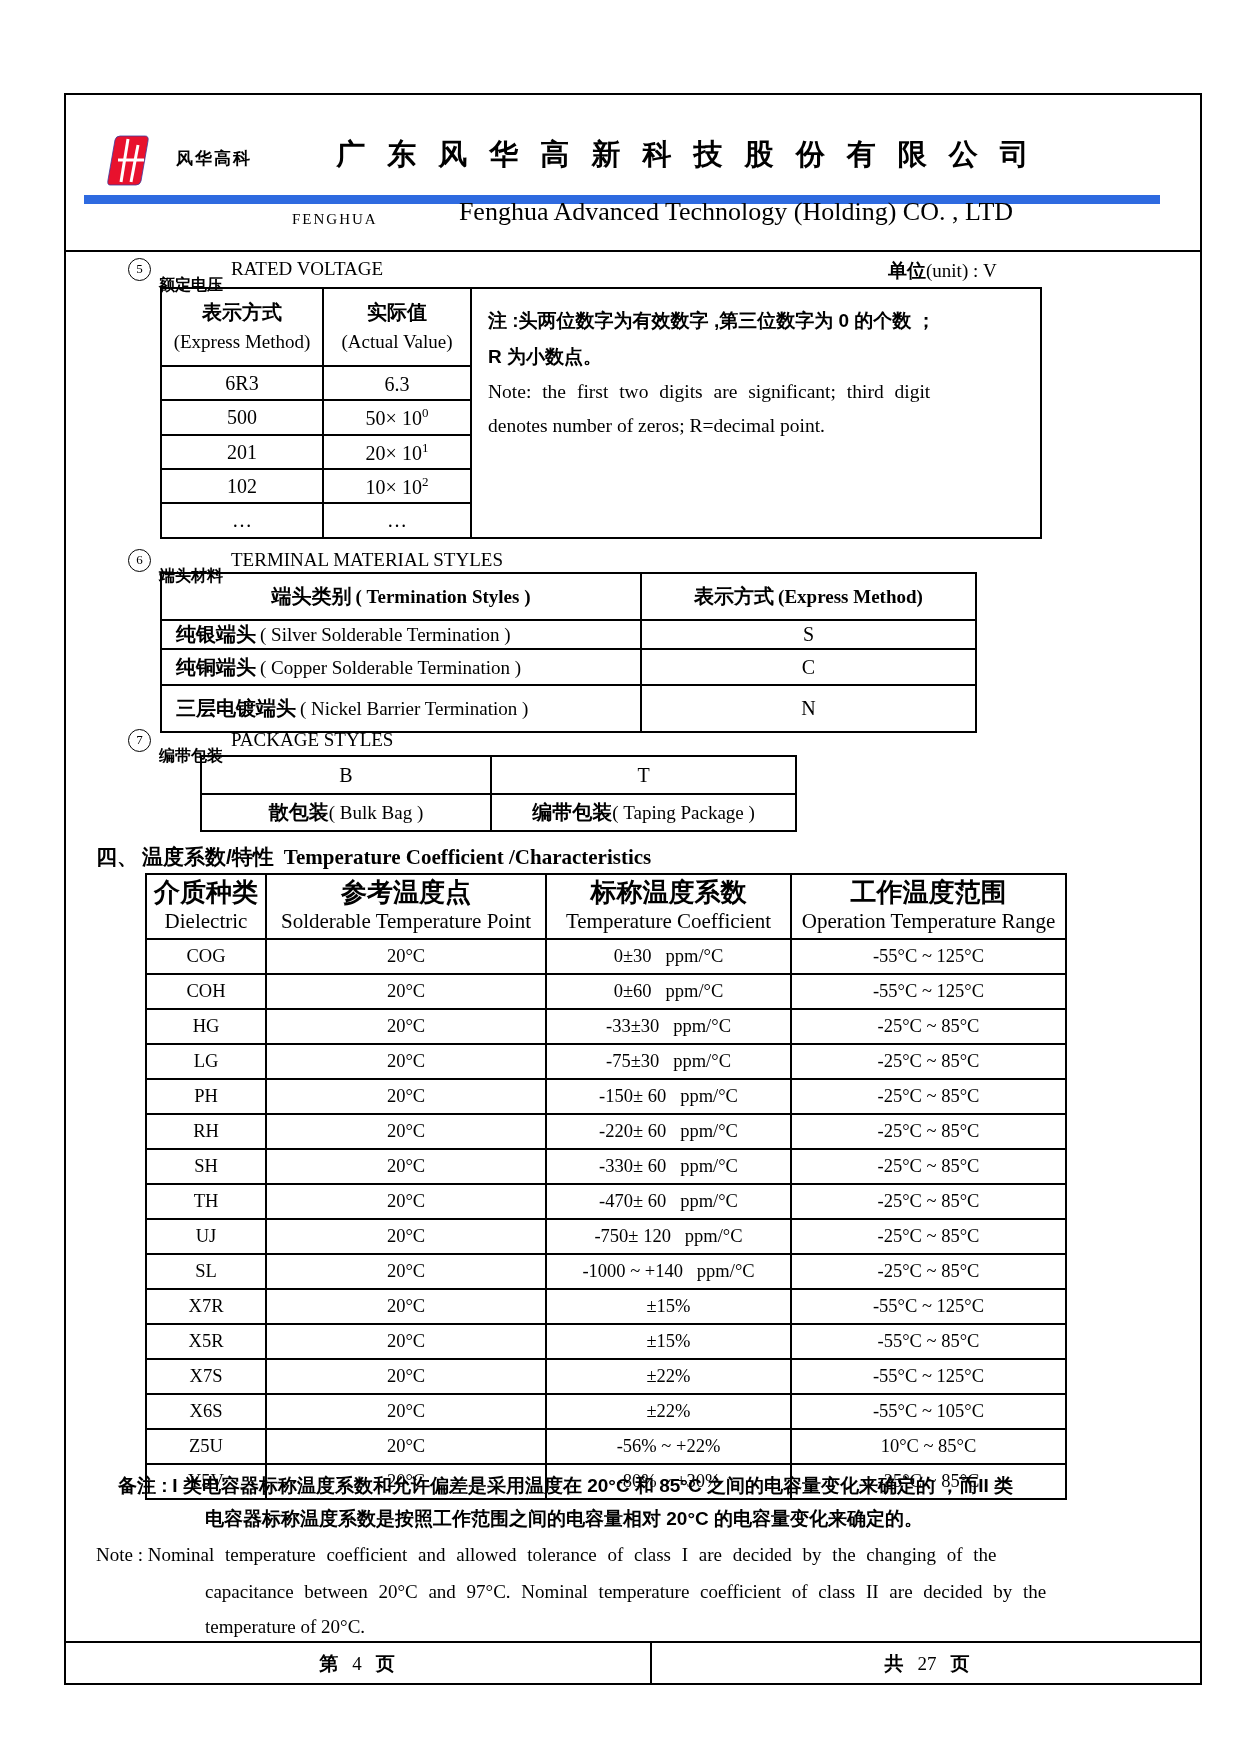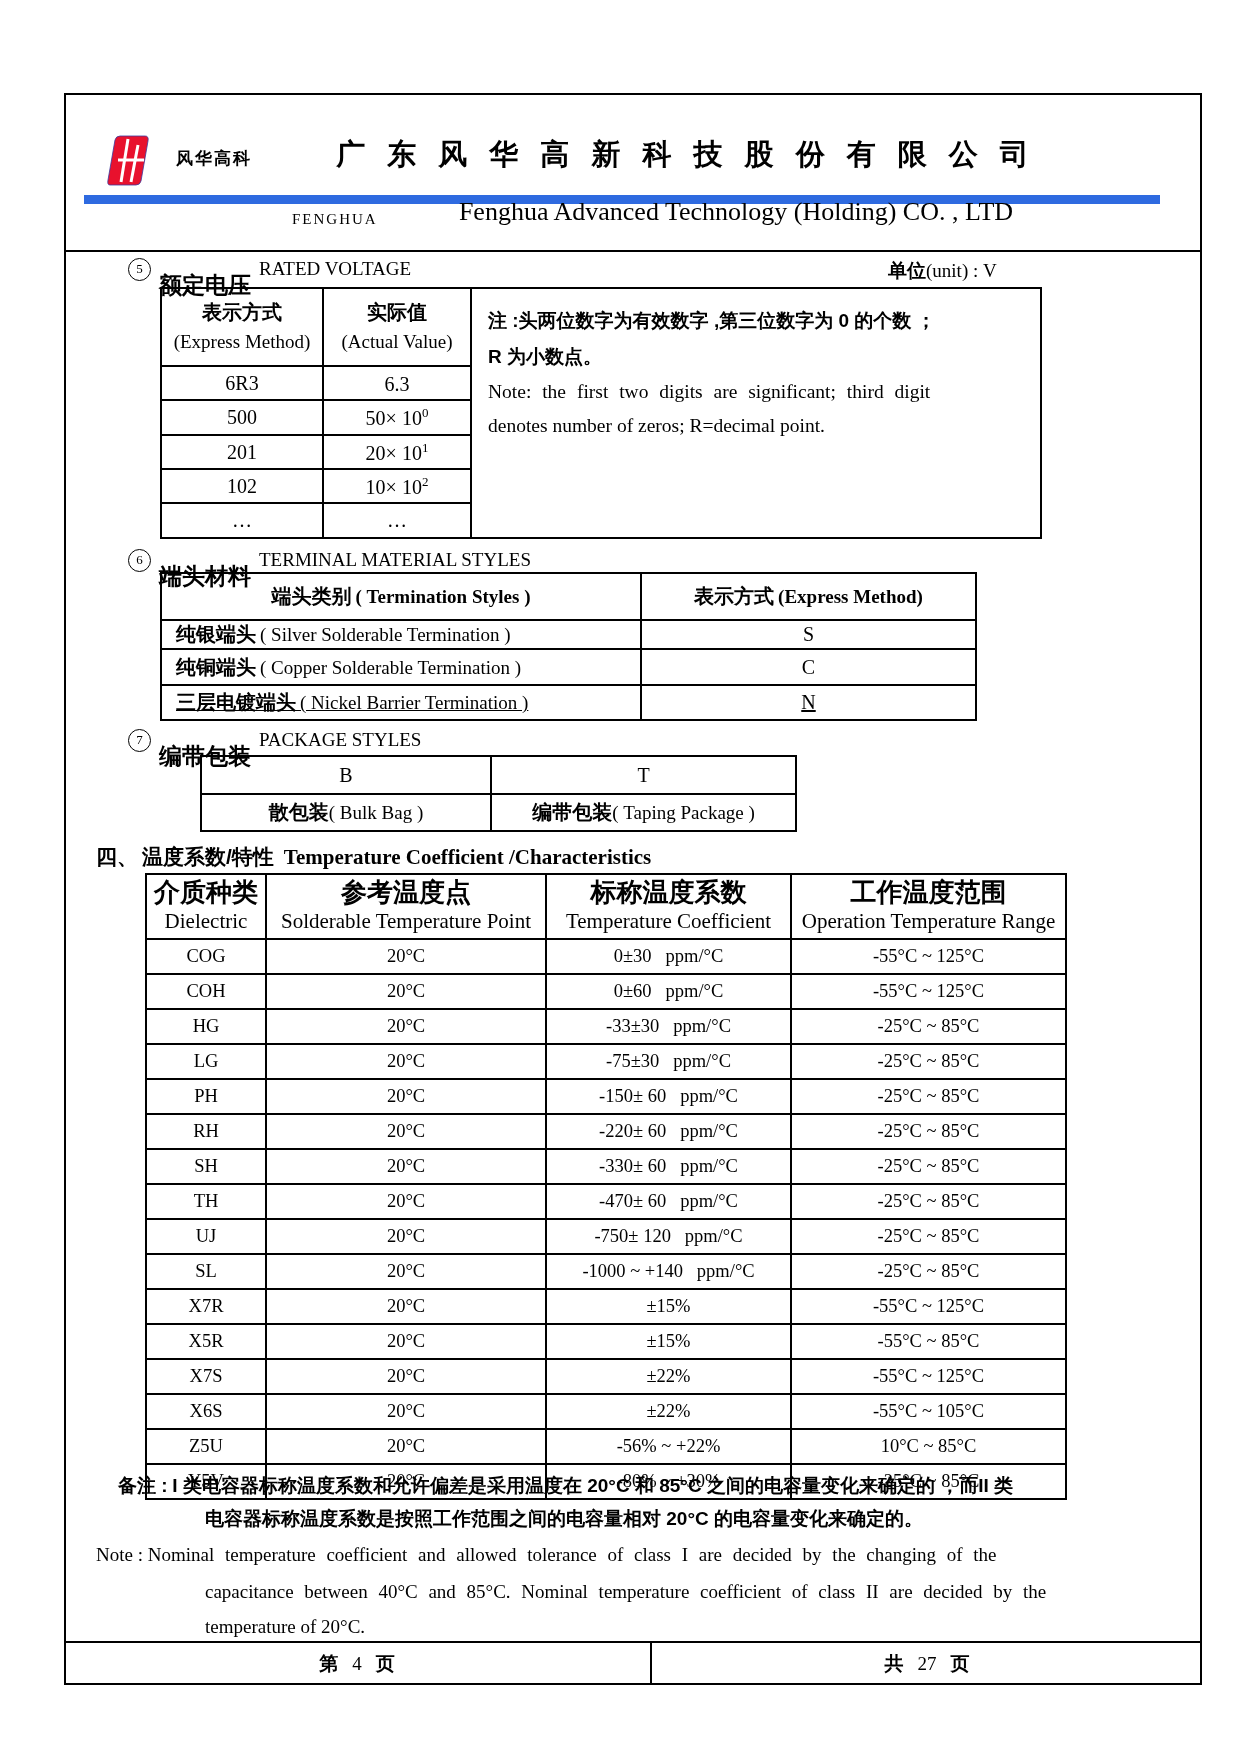--- a/index.html
+++ b/index.html
@@ -15,21 +15,21 @@
   .company-cn{left:170px;top:40px;width:900px;text-align:center;font-size:29px;letter-spacing:7px;white-space:nowrap;}
   .blue-bar{left:18px;top:100px;width:1076px;height:9px;}
   .fenghua-txt{left:226px;top:116px;font-size:15px;letter-spacing:2px;}
   .company-en{left:300px;top:102px;width:740px;text-align:center;font-size:26px;white-space:nowrap;}
   .header-rule{left:-2px;top:155px;width:1138px;border-top:2px solid #000;height:0;}
   
   .sec-title{height:26px;display:flex;align-items:center;gap:8px;white-space:nowrap;}
   .circ{display:inline-flex;width:21px;height:21px;border:1.5px solid #000;border-radius:50%;
         align-items:center;justify-content:center;font-size:13px;flex:0 0 auto;
         font-family:"Liberation Serif",serif;}
-  .t-cn{font-size:23px;margin-top:32px;}
+  .t-cn{font-size:16px;margin-top:32px;}
   .t-en{font-size:19px;}
   
   table.tbl{border-collapse:collapse;table-layout:fixed;}
   table.tbl td,table.tbl th{border:2px solid #000;text-align:center;vertical-align:middle;
         padding:0;font-weight:normal;overflow:hidden;}
   .hdr-cn{font-size:20px;line-height:30px;}
   .hdr-en{font-size:19px;line-height:30px;}
   .cell-serif{font-size:20px;white-space:pre;}
   sup{font-size:13px;}
   
@@ -160,21 +160,21 @@
         </td>
         <td class="cell-serif">S</td>
       </tr>
       <tr style="height:36px;">
         <td class="term-left">
           <span class="cn term-cn">纯铜端头</span>
           <span class="en term-en">( Copper Solderable Termination )</span>
         </td>
         <td class="cell-serif">C</td>
       </tr>
-      <tr style="height:35px;text-decoration:underline;">
+      <tr style="height:47px;">
         <td class="term-left">
           <span class="cn term-cn">三层电镀端头</span>
           <span class="en term-en">( Nickel Barrier Termination )</span>
         </td>
         <td class="cell-serif">N</td>
       </tr>
     </tbody>
       </table>
 
     <div class="abs sec-title" style="left:62px;top:632px;">
@@ -358,21 +358,21 @@
       <span class="cn note-cn">I 类电容器标称温度系数和允许偏差是采用温度在 20°C 和 85°C 之间的电容量变化来确定的 ，而II 类</span>
     </div>
     <div class="abs note-line" style="left:139px;top:1411px;">
       <span class="cn note-cn">电容器标称温度系数是按照工作范围之间的电容量相对 20°C 的电容量变化来确定的。</span>
     </div>
     <div class="abs note-line" style="left:30px;top:1449px;">
       <span class="en">Note :</span>
       <span class="en wsp">Nominal temperature coefficient and allowed tolerance of class I are decided by the changing of the</span>
     </div>
     <div class="abs note-line" style="left:139px;top:1486px;">
-      <span class="en wsp">capacitance between 40°C and 85°C. Nominal temperature coefficient of class II are decided by the</span>
+      <span class="en wsp">capacitance between 20°C and 97°C. Nominal temperature coefficient of class II are decided by the</span>
     </div>
     <div class="abs note-line" style="left:139px;top:1521px;">
       <span class="en">temperature of 20°C.</span>
     </div>
 
     <div class="abs footer">
       <div class="fcell fcell-left">
         <span class="cn lbl">第</span>
         <span class="num">4</span>
         <span class="cn lbl">页</span>

